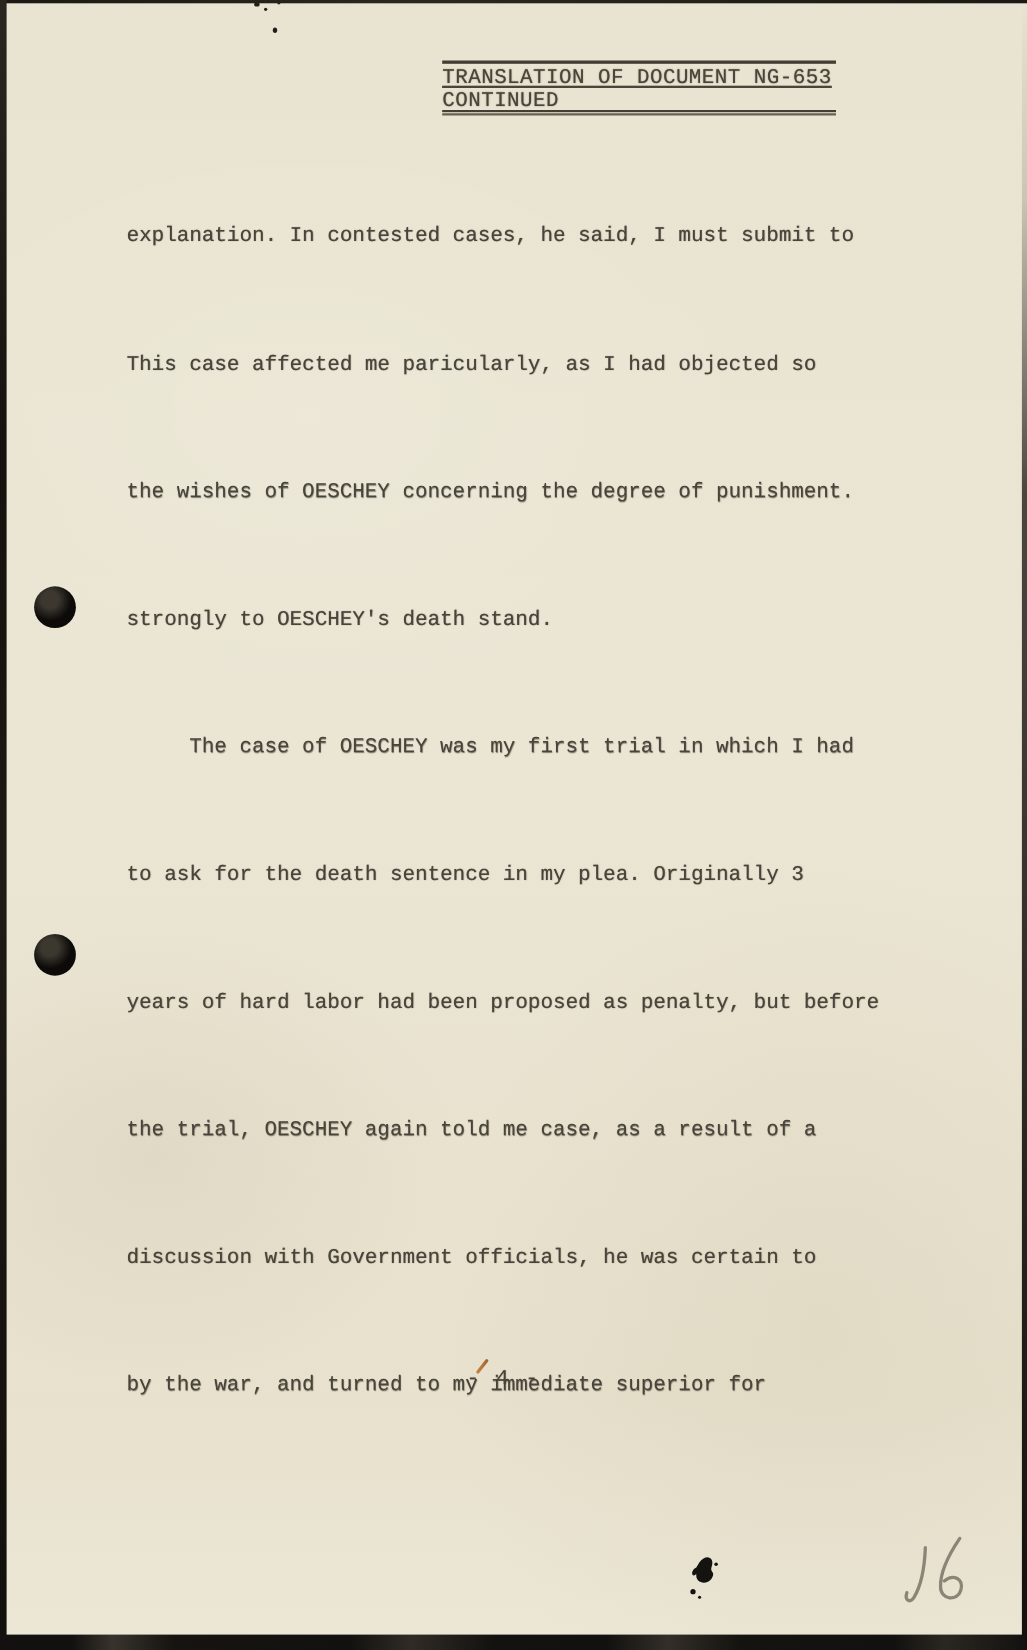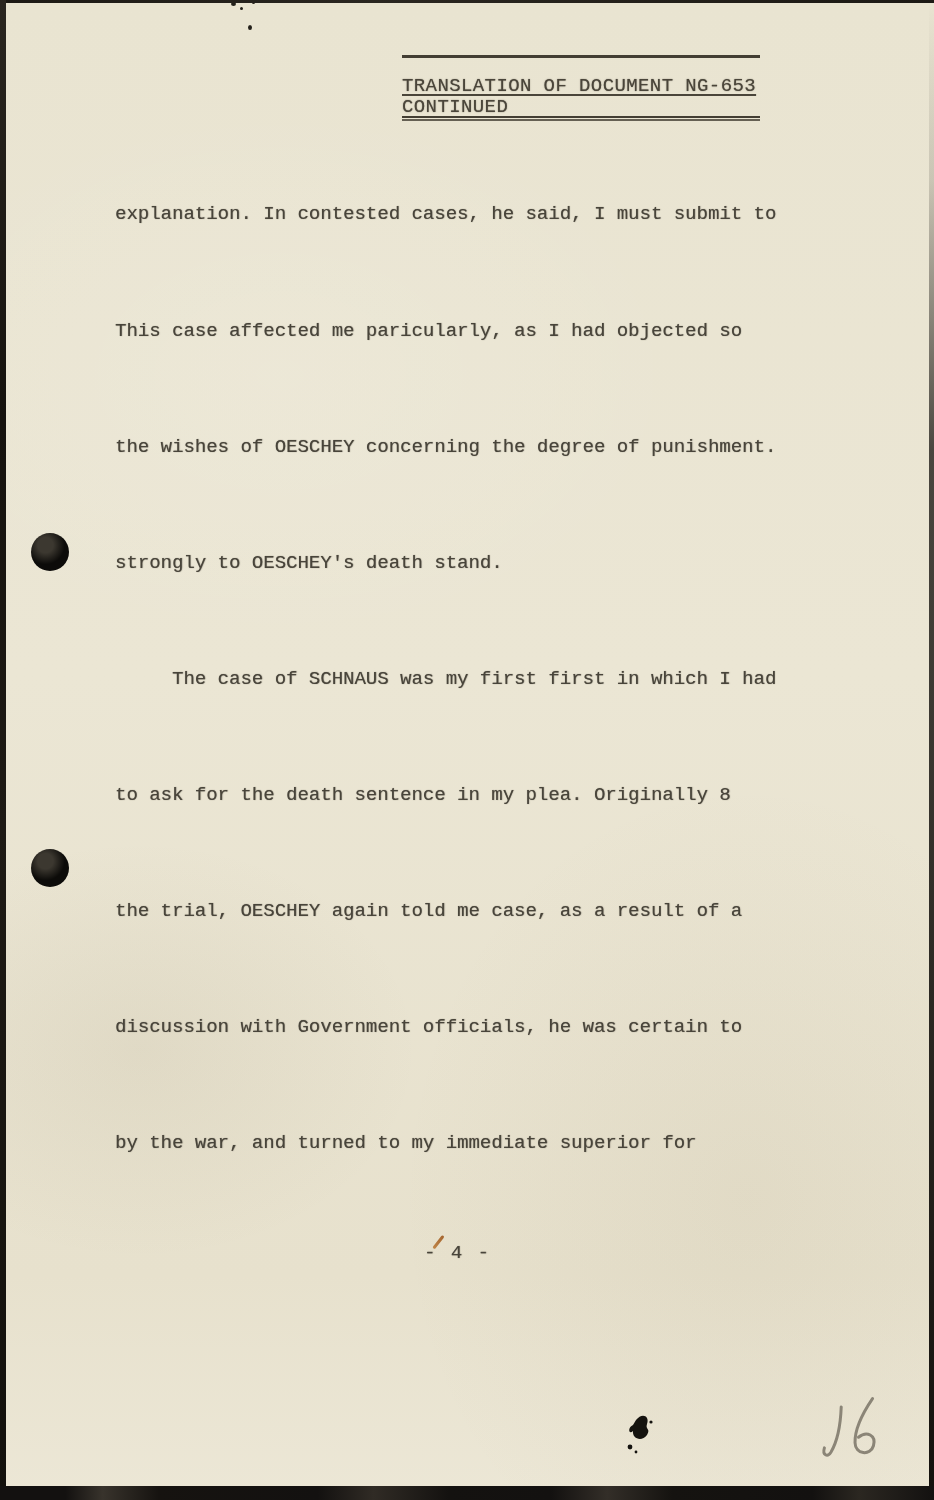--- a/index.html
+++ b/index.html
@@ -26,21 +26,21 @@
     background:radial-gradient(circle at 38% 32%, #3c3830 0 22%, #0c0b09 55%);}
   .hole-1{top:533px;} .hole-2{top:849px;}
   
   .header-box{
     position:absolute;left:402px;top:55px;width:358px;
     border-top:3px solid #46413511;
     border-top-color:#433e33;
     color:#4a453a;font-size:19px;line-height:21px;letter-spacing:0.4px;
     text-shadow:0 0 1.2px rgba(70,64,52,0.75);
   }
-  .header-line1{padding-top:18px;text-decoration:underline;text-decoration-thickness:2px;text-underline-offset:3px;}
+  .header-line1{padding-top:2px;text-decoration:underline;text-decoration-thickness:2px;text-underline-offset:3px;}
   .header-line2{display:inline-block;}
   .header-rule{position:relative;border-bottom:2px solid #433e33;margin-top:-2px;}
   .header-rule::after{content:"";position:absolute;left:0;right:0;bottom:-5px;border-bottom:2px solid rgba(67,62,51,0.8);}
   
   .body-text{
     position:absolute;left:115px;top:118px;width:700px;
     font-size:19px;line-height:38.7px;color:#48443a;
     text-shadow:0.4px 0.3px 1px rgba(58,54,44,0.65);
     white-space:pre;
   }
@@ -82,22 +82,23 @@
     <div class="header-line1">TRANSLATION OF DOCUMENT NG-653</div>
     <span class="header-line2">CONTINUED</span>
     <div class="header-rule"></div>
   </div>
 
   <div class="body-text">
     <div>explanation. In contested cases, he said, I must submit to</div>
     <div>This case affected me paricularly, as I had objected so</div>
     <div>the wishes of OESCHEY concerning the degree of punishment.</div>
     <div>strongly to OESCHEY's death stand.</div>
-    <div>     The case of SCHNAUS was my first first in which I had</div>
-    <div>to ask for the death sentence in my plea. Originally 8</div>
+    <div>     The case of OESCHEY was my first trial in which I had</div>
+    <div>to ask for the death sentence in my plea. Originally 3</div>
+    <div>years of hard labor had been proposed as penalty, but before</div>
     <div>the trial, OESCHEY again told me case, as a result of a</div>
     <div>discussion with Government officials, he was certain to</div>
     <div>by the war, and turned to my immediate superior for</div>
     
     
     
     
     
     
     

